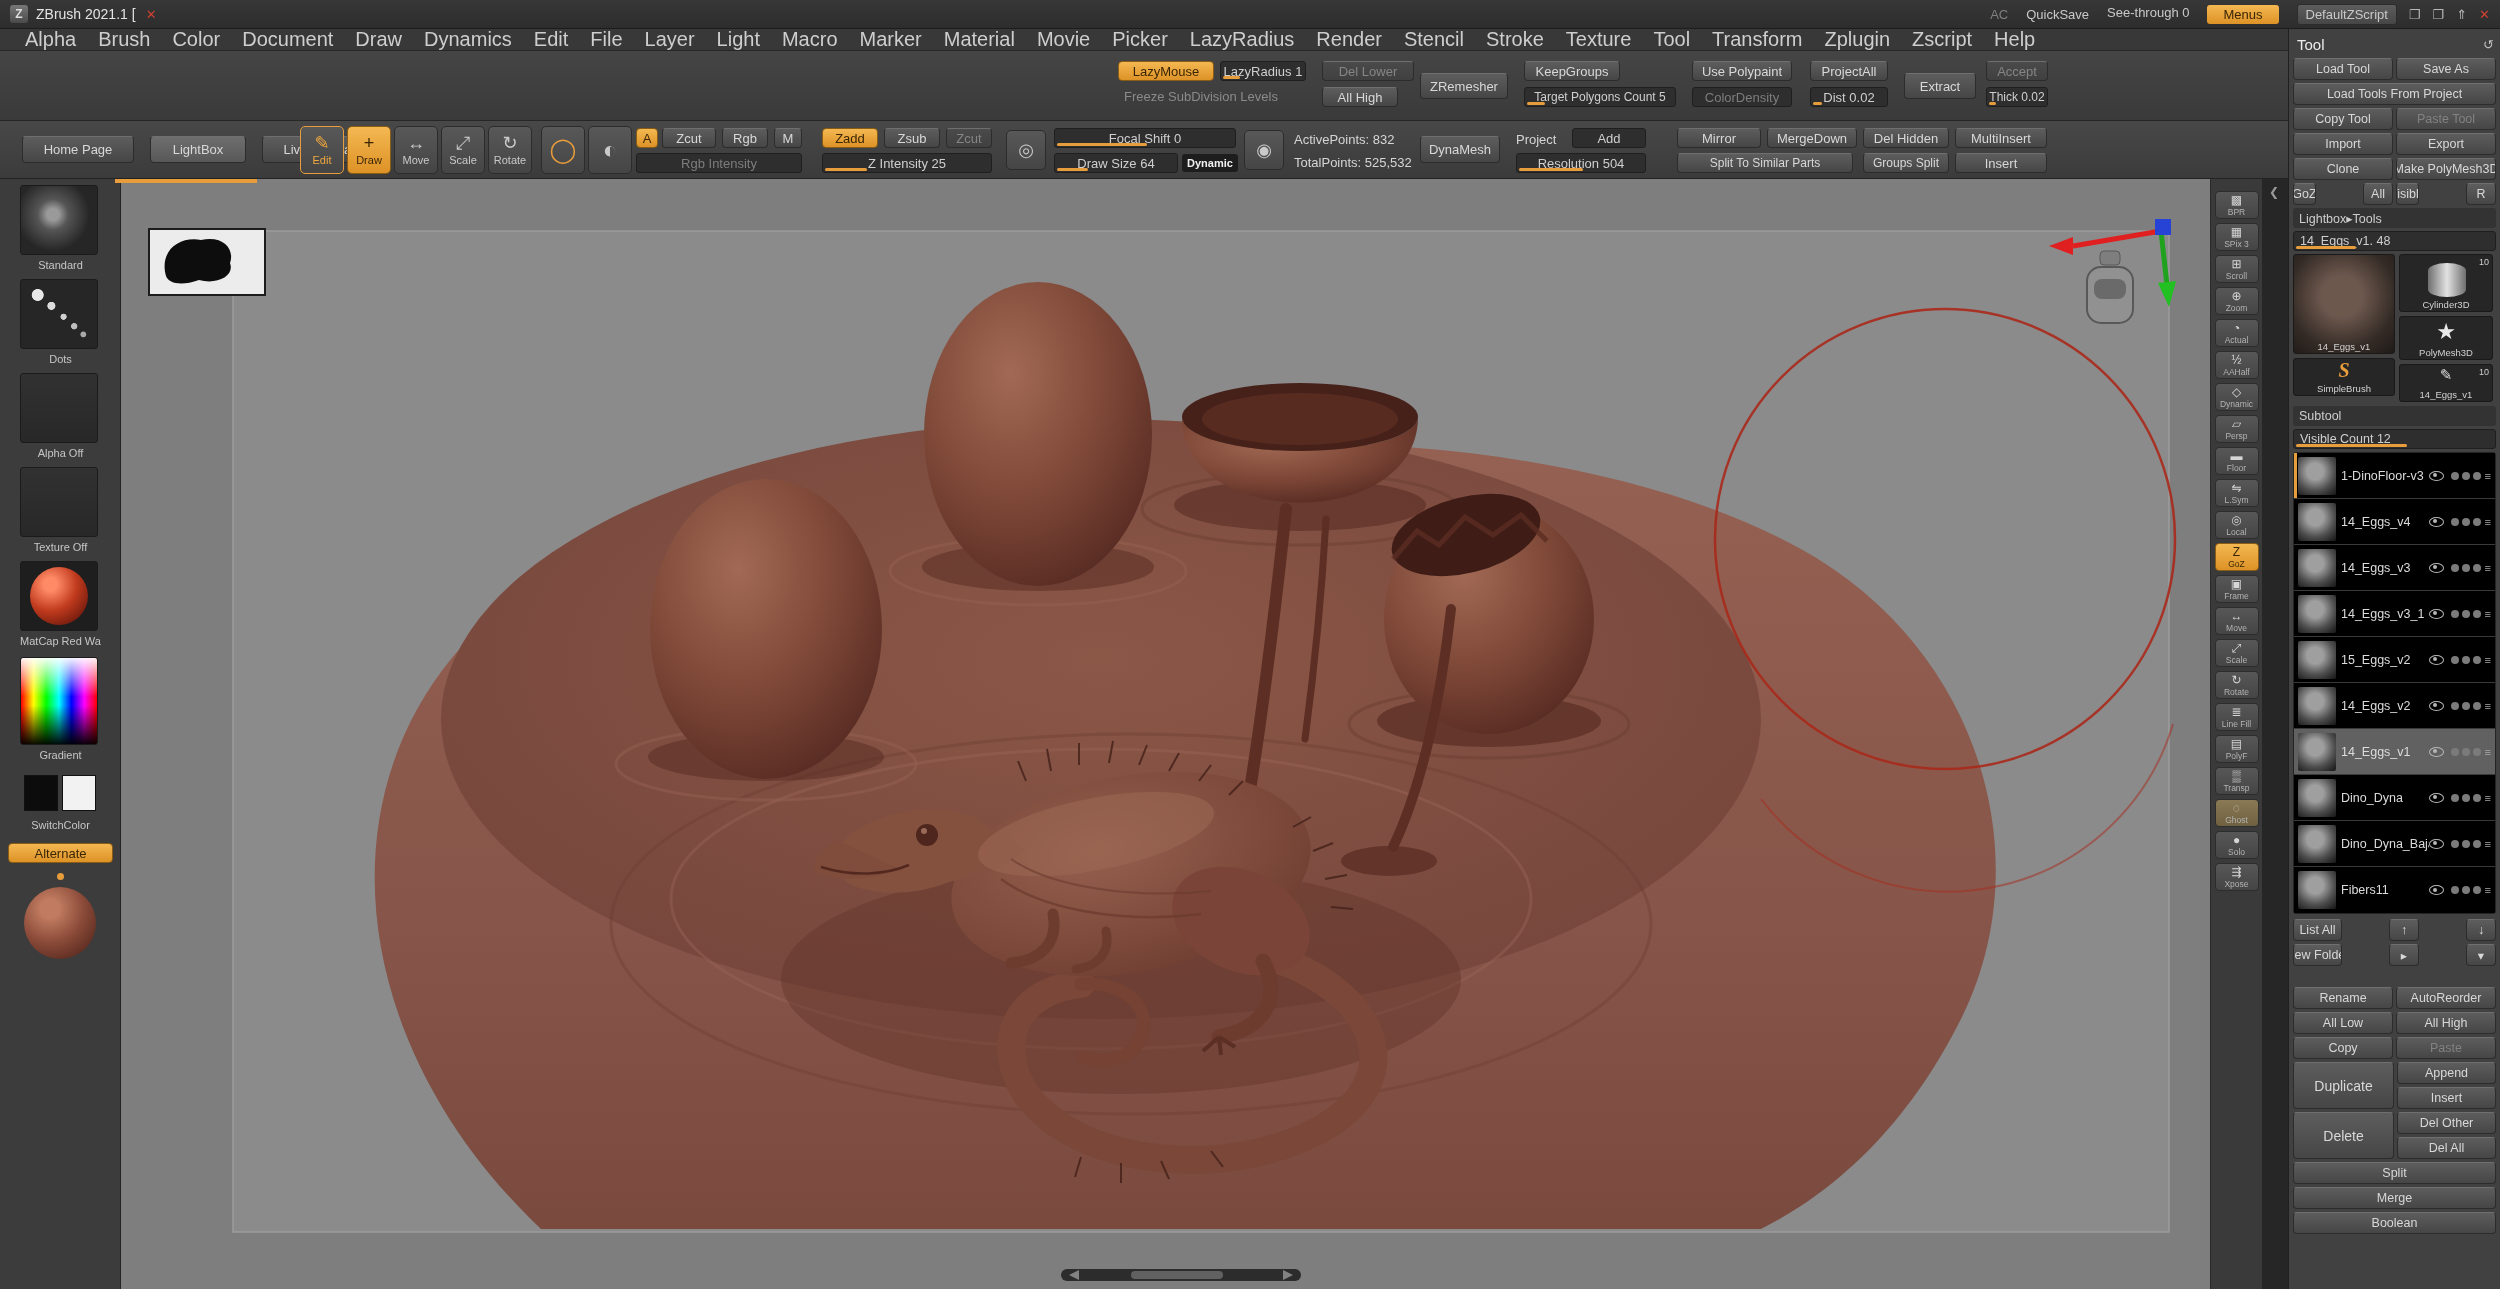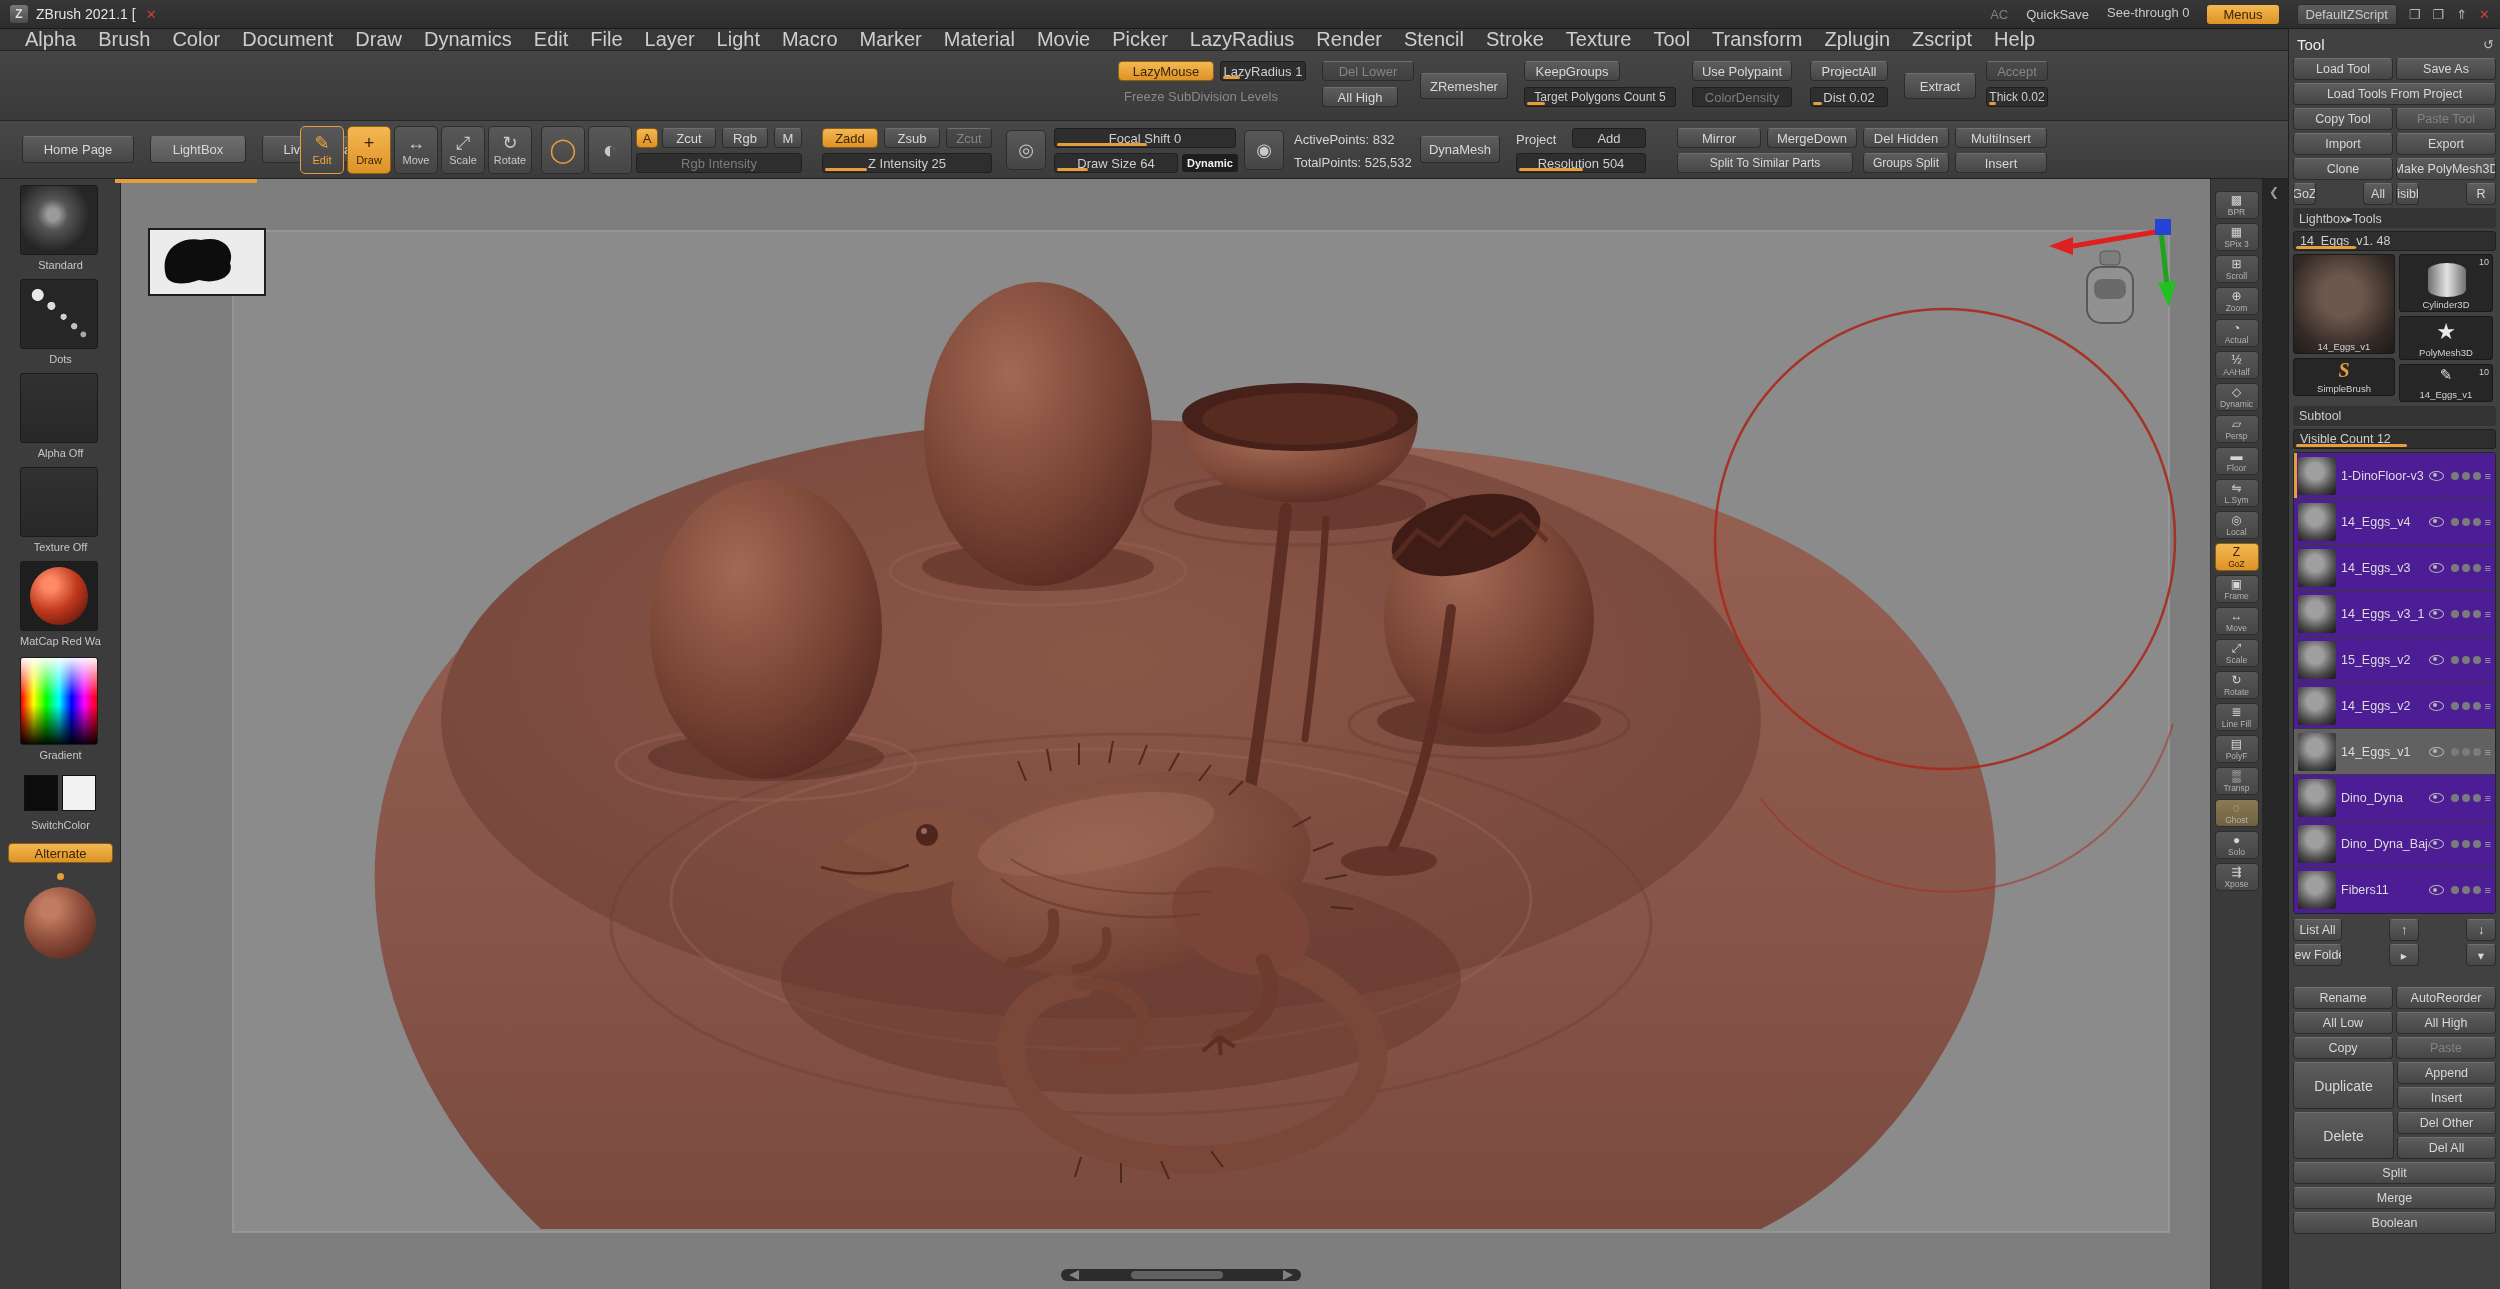--- a/index.html
+++ b/index.html
@@ -128,21 +128,21 @@
   #tile-cyl .cylshape { position:absolute; left:28px; top:8px; width:38px; height:34px;
                         background:linear-gradient(90deg,#6f6f6f,#e2e2e2 50%,#6f6f6f); border-radius:50% / 22%; }
   #tile-poly { width:94px; height:44px; }
   #tile-poly .star { position:absolute; left:0; right:0; top:2px; text-align:center; font-size:22px; color:#e8e8e8; }
   #tile-simple { width:102px; height:38px; }
   #tile-simple .sglyph { position:absolute; left:0; right:0; top:0px; text-align:center; font-size:20px; font-style:italic; font-weight:bold; color:#e89d3c; font-family:"Liberation Serif", serif; }
   #tile-recent { width:94px; height:38px; }
   #tile-recent .pglyph { position:absolute; left:0; right:0; top:1px; text-align:center; font-size:15px; color:#dcdcdc; }
 
   #subtool-list { background:#303030; border:1px solid #242424; border-radius:3px; margin-bottom:5px; }
-  .subtool-item { display:flex; align-items:center; height:46px; border-bottom:1px solid #3a3a3a; background:#4c1d95; padding:0 4px; }
+  .subtool-item { display:flex; align-items:center; height:46px; border-bottom:1px solid #3a3a3a; background:#000000; padding:0 4px; }
   .subtool-item:last-child { border-bottom:none; }
   .subtool-item.selected { background:#616161; }
   .subtool-item.flag { box-shadow:inset 3px 0 0 #e89d3c; }
   .st-thumb { width:38px; height:38px; background:#1c1c1c; border-radius:2px; margin-right:5px; flex:0 0 38px;
               background-image:radial-gradient(circle at 45% 38%, #9f9f9f 0 26%, #4e4e4e 62%, #222 90%); }
   .st-name { flex:1; font-size:12.5px; color:#dcdcdc; white-space:nowrap; overflow:hidden; }
   .st-eye { width:15px; height:10px; border:1.5px solid #b5b5b5; border-radius:50%; position:relative; flex:0 0 15px; }
   .st-eye::after { content:""; position:absolute; width:4px; height:4px; background:#b5b5b5; border-radius:50%; left:3.5px; top:1.5px; }
   .st-dots { display:flex; margin-left:4px; }
   .st-dot { width:8px; height:8px; border-radius:50%; background:#7b7b7b; margin-left:3px; }

